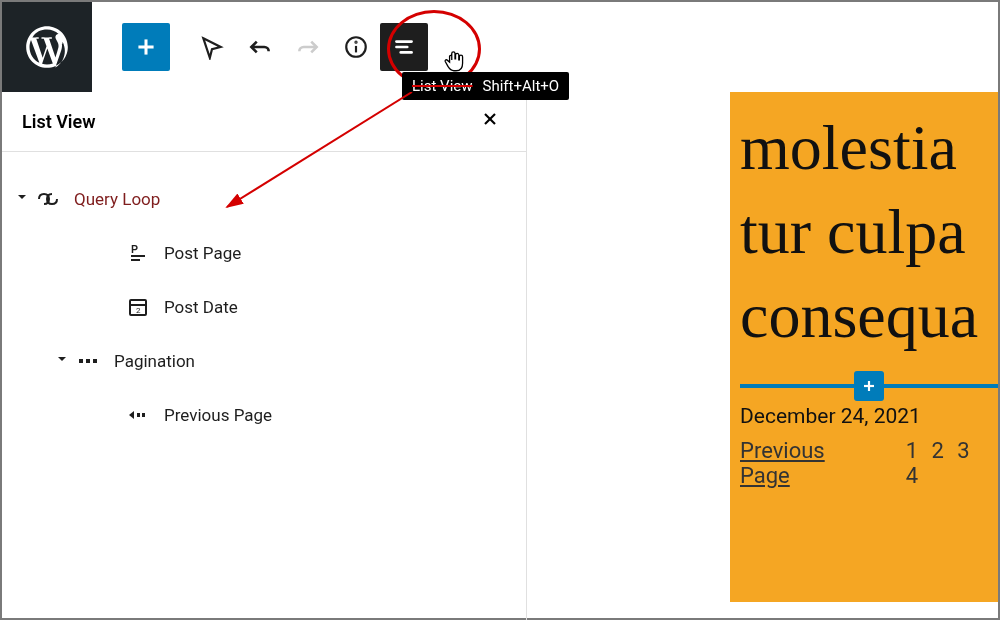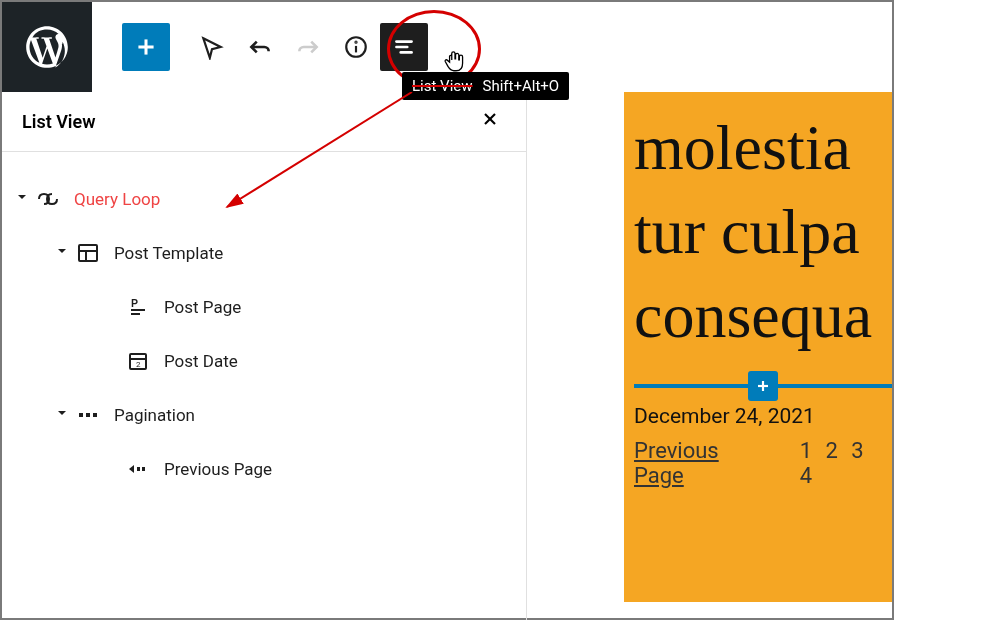--- a/index.html
+++ b/index.html
@@ -1,17 +1,17 @@
 <!DOCTYPE html>
 <html><head>
 <meta charset="utf-8">
 <style>
   * { box-sizing: border-box; margin: 0; padding: 0; }
   html, body { width: 1000px; height: 620px; font-family: -apple-system, BlinkMacSystemFont, "Segoe UI", Roboto, sans-serif; overflow: hidden; }
-  .frame { width: 894px; height: 620px; border: 2px solid #7a7a7a; position: relative; background: #fff; }
+  .frame { width: 1000px; height: 620px; border: 2px solid #7a7a7a; position: relative; background: #fff; }
 
   
   .toolbar { height: 90px; display: flex; align-items: center; background: #fff; }
   .wp-logo { width: 90px; height: 90px; background: #1d2327; display: flex; align-items: center; justify-content: center; }
   .wp-logo svg { width: 50px; height: 50px; fill: #fff; }
   .tool-group { display: flex; align-items: center; gap: 0; padding-left: 30px; }
   .tool-btn { width: 48px; height: 48px; display: flex; align-items: center; justify-content: center; cursor: pointer; color: #1e1e1e; position: relative; }
   .tool-btn.add { background: #007cba; border-radius: 2px; margin-right: 18px; }
   .tool-btn.add svg { stroke: #fff; }
   .tool-btn.redo { color: #ccc; }
@@ -55,21 +55,21 @@
     padding: 0 20px; border-bottom: 1px solid #e0e0e0;
     font-size: 18px; font-weight: 600;
   }
   .close-btn { font-size: 22px; cursor: pointer; padding: 6px; }
 
   .tree { padding: 20px 8px; font-size: 17px; color: #1e1e1e; }
   .tree-row { display: flex; align-items: center; height: 54px; cursor: pointer; }
   .tree-row .chev { width: 24px; text-align: center; }
   .tree-row .icon { width: 28px; display: flex; align-items: center; justify-content: center; margin-right: 12px; }
   .tree-row .icon svg { width: 24px; height: 24px; }
-  .tree-row.selected .label { color: #ef4444; }
+  .tree-row.selected .label { color: #7f1d1d; }
   .indent-1 { padding-left: 40px; }
   .indent-2 { padding-left: 114px; }
 
   
   .canvas { flex: 1; display: flex; justify-content: flex-end; padding-top: 0; }
   .post-block { width: 268px; background: #f5a623; padding: 12px 0 0 10px; position: relative; height: 510px; }
   .post-title { font-family: "Times New Roman", Georgia, serif; font-size: 64px; line-height: 1.25; color: #111; font-weight: 400; padding-top: 4px; overflow: hidden; white-space: nowrap; }
   .insert-line { position: relative; height: 0; border-top: 4px solid #007cba; margin-top: 28px; }
   .insert-plus { position: absolute; left: 50%; top: -17px; transform: translateX(-50%); width: 30px; height: 30px; background: #007cba; border-radius: 3px; display: flex; align-items: center; justify-content: center; }
   .insert-plus svg { stroke: #fff; }
@@ -171,35 +171,20 @@
           </span>
           <span class="icon">
             <svg viewBox="0 0 24 24" fill="none" stroke="currentColor" stroke-width="2">
                 <path d="M3 12c0-3 2-5 5-5s5 2 5 5-2 5-5 5"></path>
                 <path d="M21 12c0 3-2 5-5 5s-5-2-5-5 2-5 5-5"></path>
               </svg>
           </span>
           <span class="label">Query Loop</span>
         </div>
 
-        <div class="tree-row indent-1">
-          <span class="chev">
-            <svg viewBox="0 0 24 24" width="16" height="16" fill="currentColor">
-                <path d="M6 9l6 6 6-6"></path>
-              </svg>
-          </span>
-          <span class="icon">
-            <svg viewBox="0 0 24 24" fill="none" stroke="currentColor" stroke-width="2">
-                <rect x="3" y="4" width="18" height="16" rx="1"></rect>
-                <line x1="3" y1="10" x2="21" y2="10"></line>
-                <line x1="10" y1="10" x2="10" y2="20"></line>
-              </svg>
-          </span>
-          <span class="label">Post Template</span>
-        </div>
 
         <div class="tree-row indent-2">
           <span class="icon">
             <svg viewBox="0 0 24 24" fill="none" stroke="currentColor" stroke-width="2">
                 <text x="5" y="12" font-size="11" font-weight="600" fill="currentColor" stroke="none">P</text>
                 <line x1="5" y1="15" x2="19" y2="15"></line>
                 <line x1="5" y1="19" x2="14" y2="19"></line>
               </svg>
           </span>
           <span class="label">Post Page</span>

